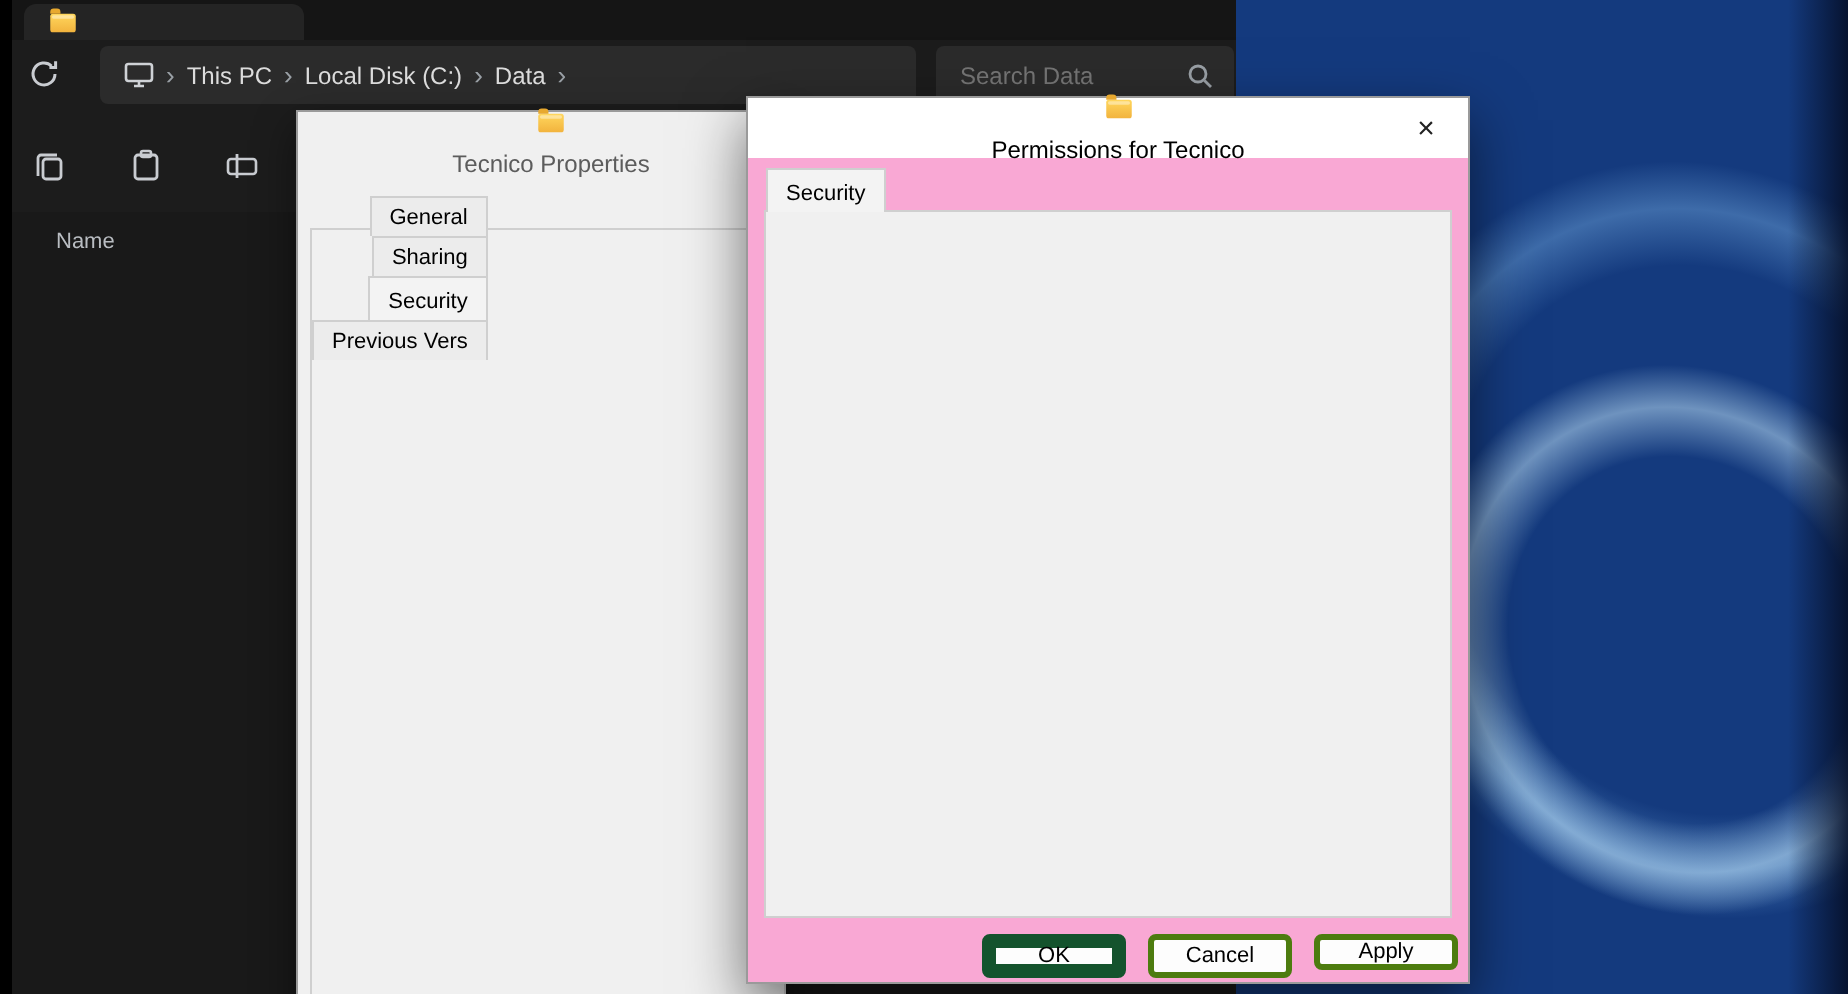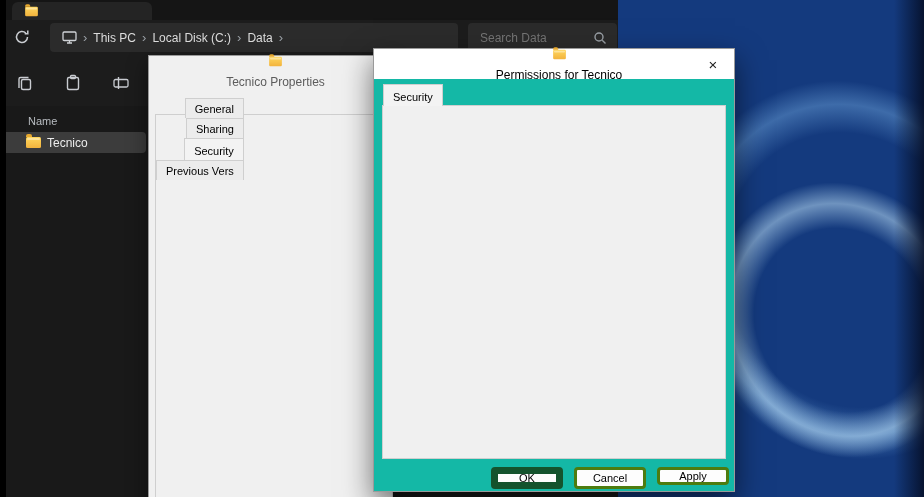--- a/index.html
+++ b/index.html
@@ -158,24 +158,20 @@
       <div class="iconbtn" style="left:106px;top:8px;width:30px;height:30px;">
         <svg width="18" height="18" viewBox="0 0 18 18">
           <rect x="2" y="5.5" width="14" height="7.5" rx="1.5" fill="none" stroke="#c9ccd1" stroke-width="1.3"></rect>
           <path d="M6.5 3v12" stroke="#c9ccd1" stroke-width="1.4"></path>
         </svg>
       </div>
     </div>
 
     <div class="filearea">
       <div class="colhdr">Name</div>
-      <div class="frow sel" style="top:26px;">
-        <div class="fold"></div>
-        <span>Tecnico</span>
-      </div>
     </div>
     <div class="leftedge"></div>
   </div>
 
   <div class="dlg shadow1" style="left:148px;top:55px;width:243px;height:462px;z-index:2;">
     <div class="titlebar">
       <div class="fold small"></div>
       <span class="titletext" style="color:#5c5c5c;">Tecnico Properties</span>
     </div>
 
@@ -248,21 +244,21 @@
       <div class="bprow">Read &amp; execute</div>
       <div class="bprow">List folder contents</div>
       <div class="bprow">Read</div>
       <div class="bprow">Write</div>
     </div>
 
     <span class="lbl" style="left:14px;top:390px;">For special permissions or advanced setting</span>
     <span class="lbl" style="left:14px;top:402px;">click Advanced.</span>
   </div>
 
-  <div class="dlg shadow2" style="left:373px;top:48px;width:360px;height:442px;z-index:3;background:#14b8a6;text-decoration:underline;">
+  <div class="dlg shadow2" style="left:373px;top:48px;width:360px;height:442px;z-index:3;background:#f9a8d4;text-decoration:underline;">
     <div class="titlebar" style="background:#ffffff;">
       <div class="fold small"></div>
       <span class="titletext">Permissions for Tecnico</span>
     </div>
     <div class="closebtn">
       <span>×</span>
     </div>
 
     <div class="tabsrow" style="left:9px;top:37px;height:20px;z-index:2;">
       <div class="ptab active">Security</div>

